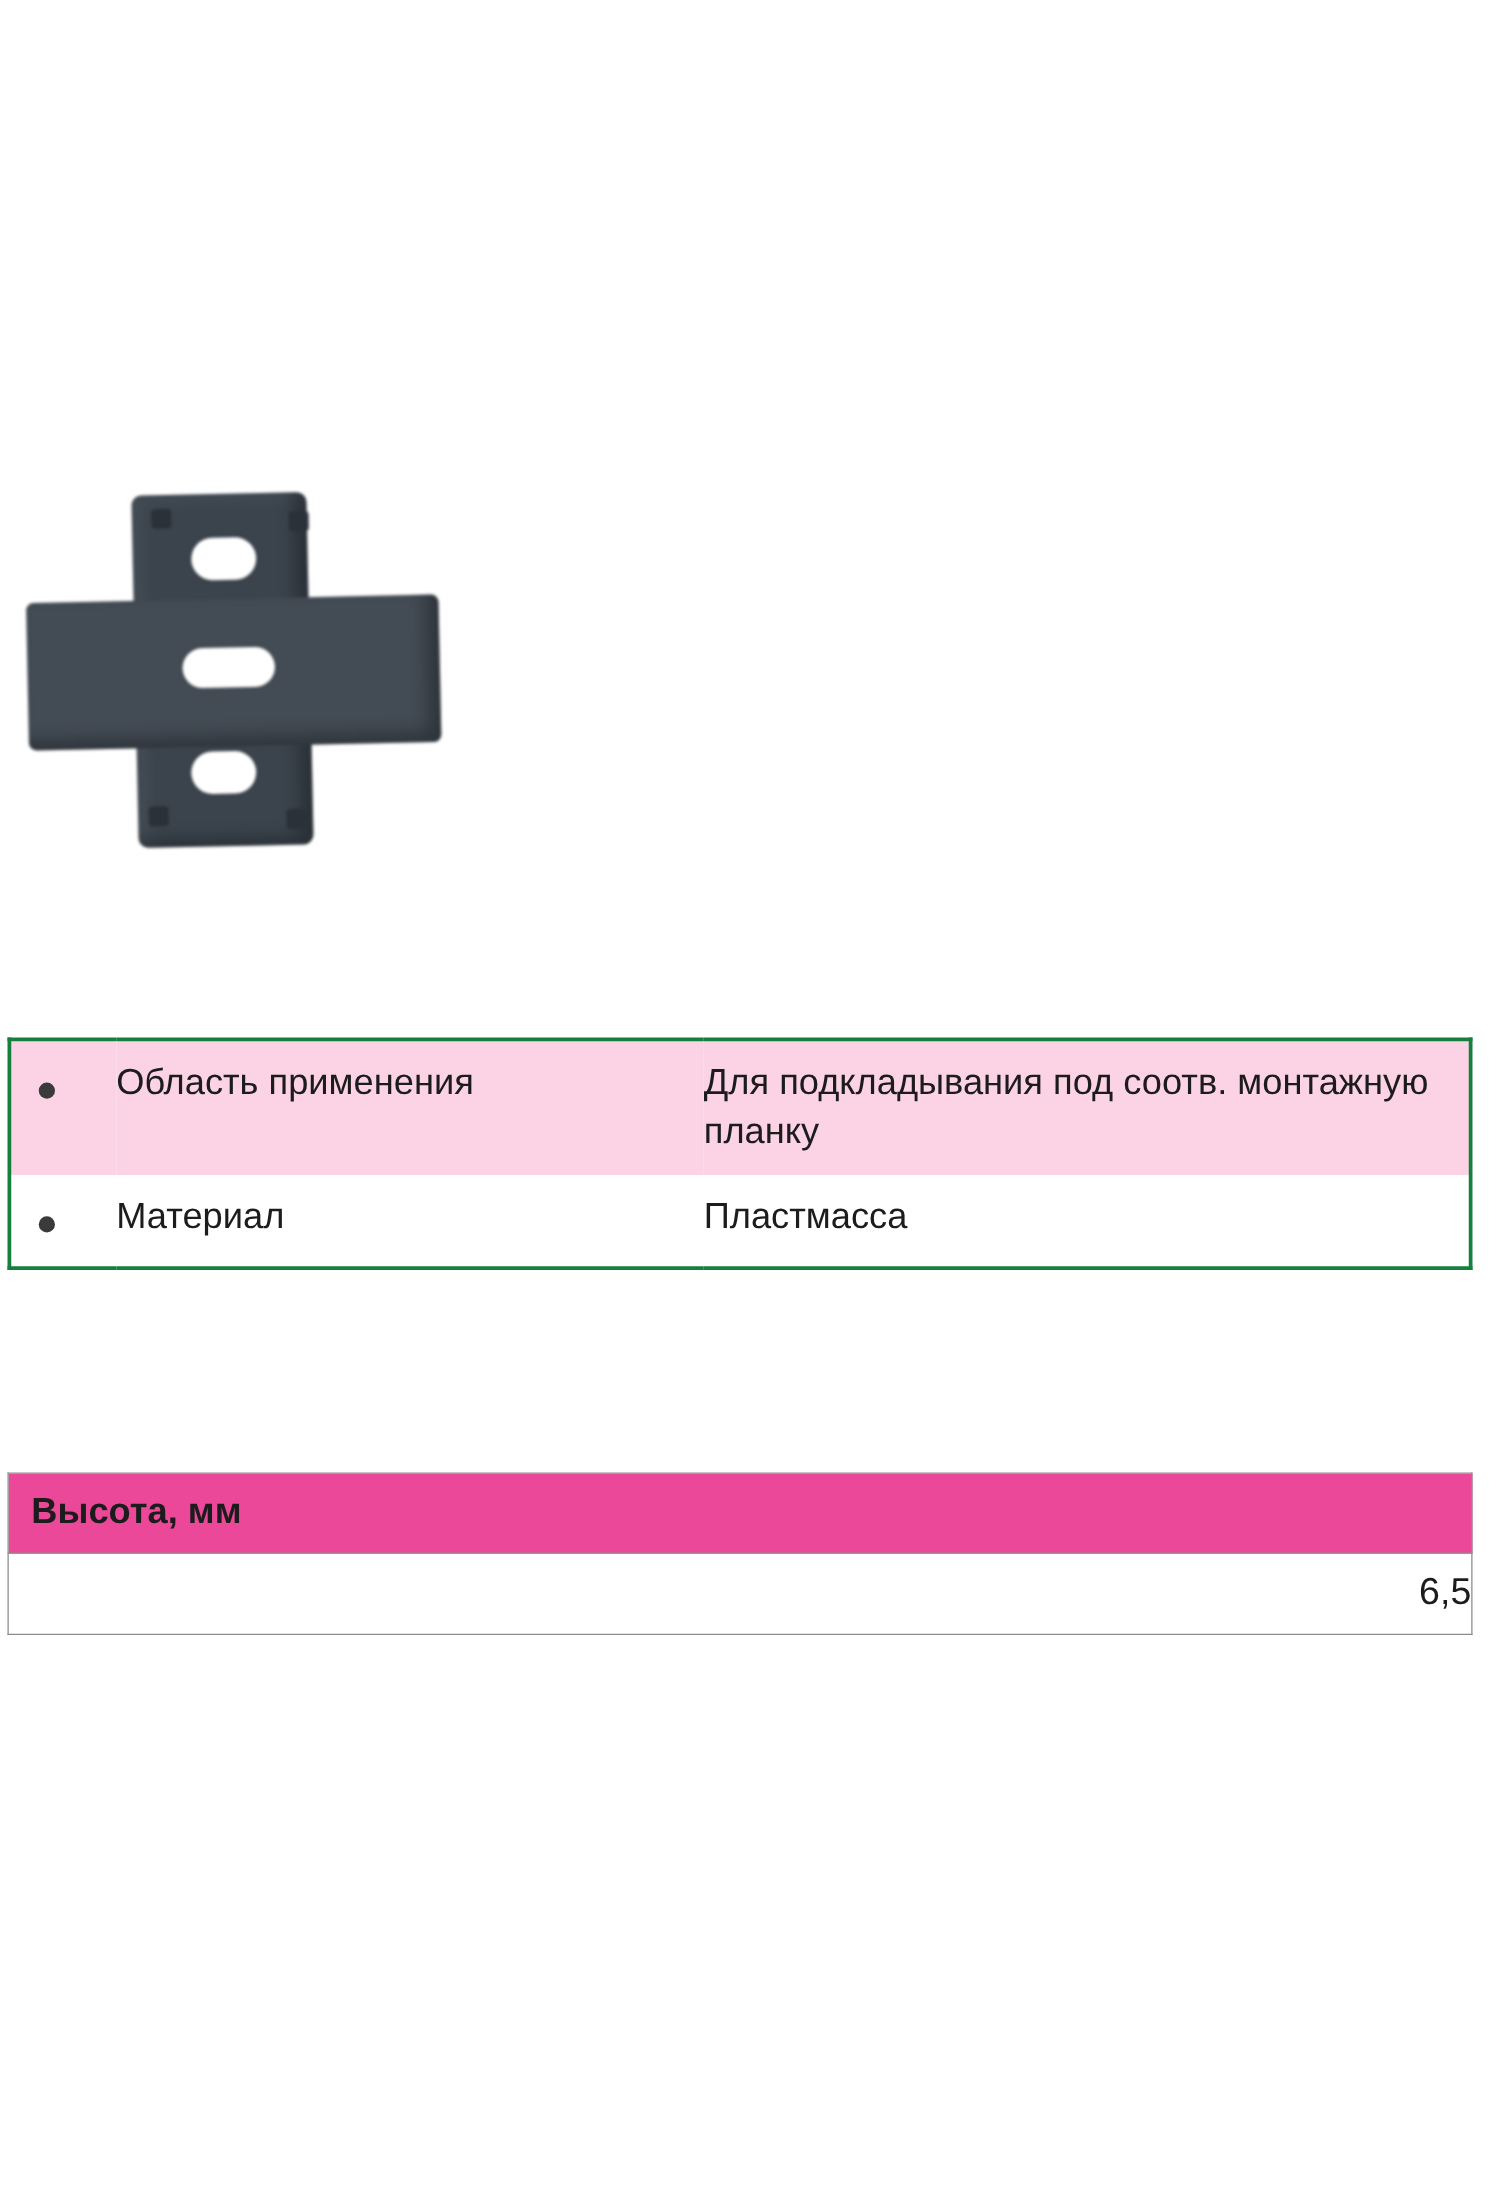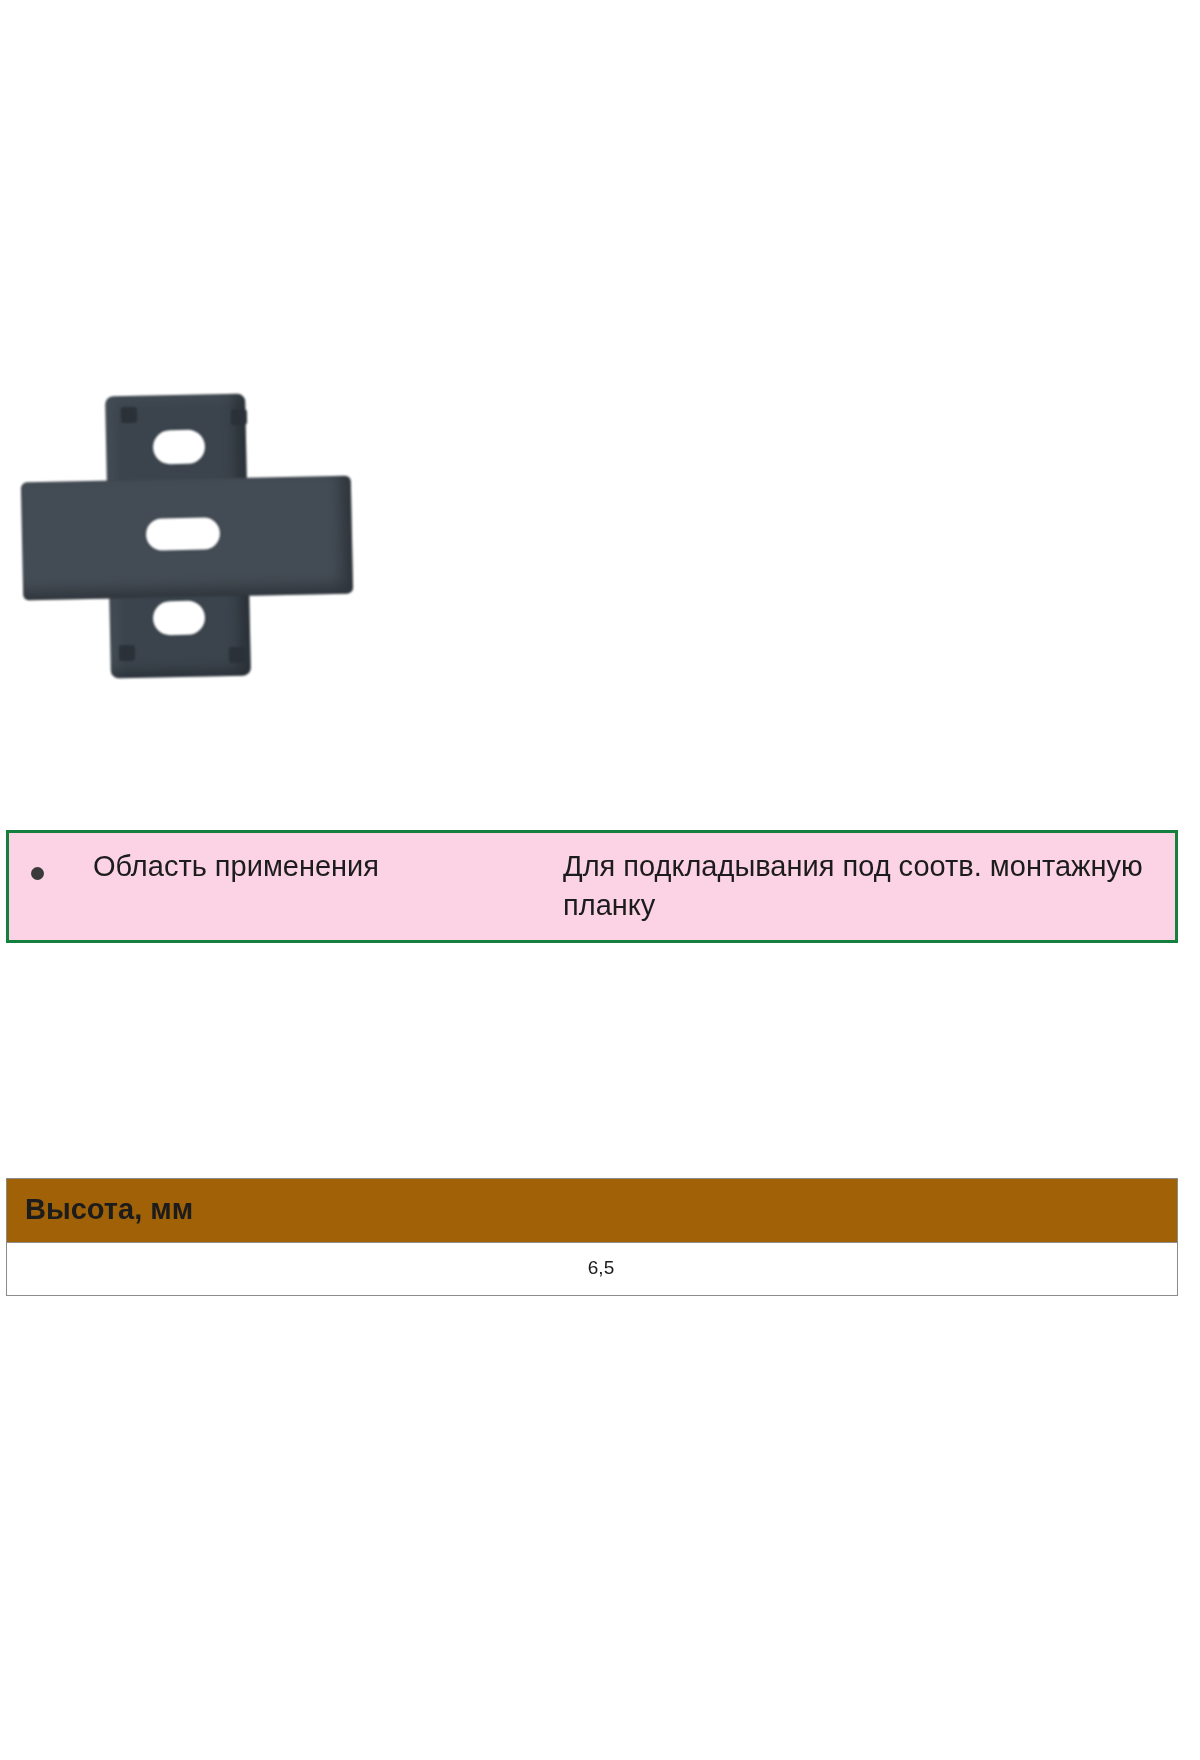--- a/index.html
+++ b/index.html
@@ -145,32 +145,32 @@
   .dimensions-table {
     position: absolute;
     left: 6px;
     top: 1178px;
     width: 1172px;
     border-collapse: collapse;
     table-layout: fixed;
     border: 1px solid #8c8c8c;
   }
   .dimensions-table th {
-    background: #a16207;
+    background: #ec4899;
     text-align: left;
     font-size: 29px;
     font-weight: bold;
     color: #1c1c1c;
     padding: 14px 0 16px 18px;
     border: 1px solid #8c8c8c;
   }
   .dimensions-table td {
     background: #ffffff;
-    text-align: center;
-    font-size: 19px;
+    text-align: right;
+    font-size: 30px;
     color: #1c1c1c;
     padding: 14px 0 16px 18px;
     border: 1px solid #8c8c8c;
   }
 </style>
 </head>
 <body>
 
 <div class="product-image-area">
   <div class="product-photo">
@@ -190,20 +190,25 @@
   </div>
 </div>
 
 <table class="properties-table">
   <tbody>
     <tr class="row-odd">
       <td class="bullet-cell"><span class="bullet"></span></td>
       <td class="label-cell">Область применения</td>
       <td class="value-cell">Для подкладывания под соотв. монтажную планку</td>
     </tr>
+    <tr class="row-even">
+      <td class="bullet-cell"><span class="bullet"></span></td>
+      <td class="label-cell">Материал</td>
+      <td class="value-cell">Пластмасса</td>
+    </tr>
   </tbody>
 </table>
 
 <table class="dimensions-table">
   <thead>
     <tr>
       <th>Высота, мм</th>
     </tr>
   </thead>
   <tbody>

